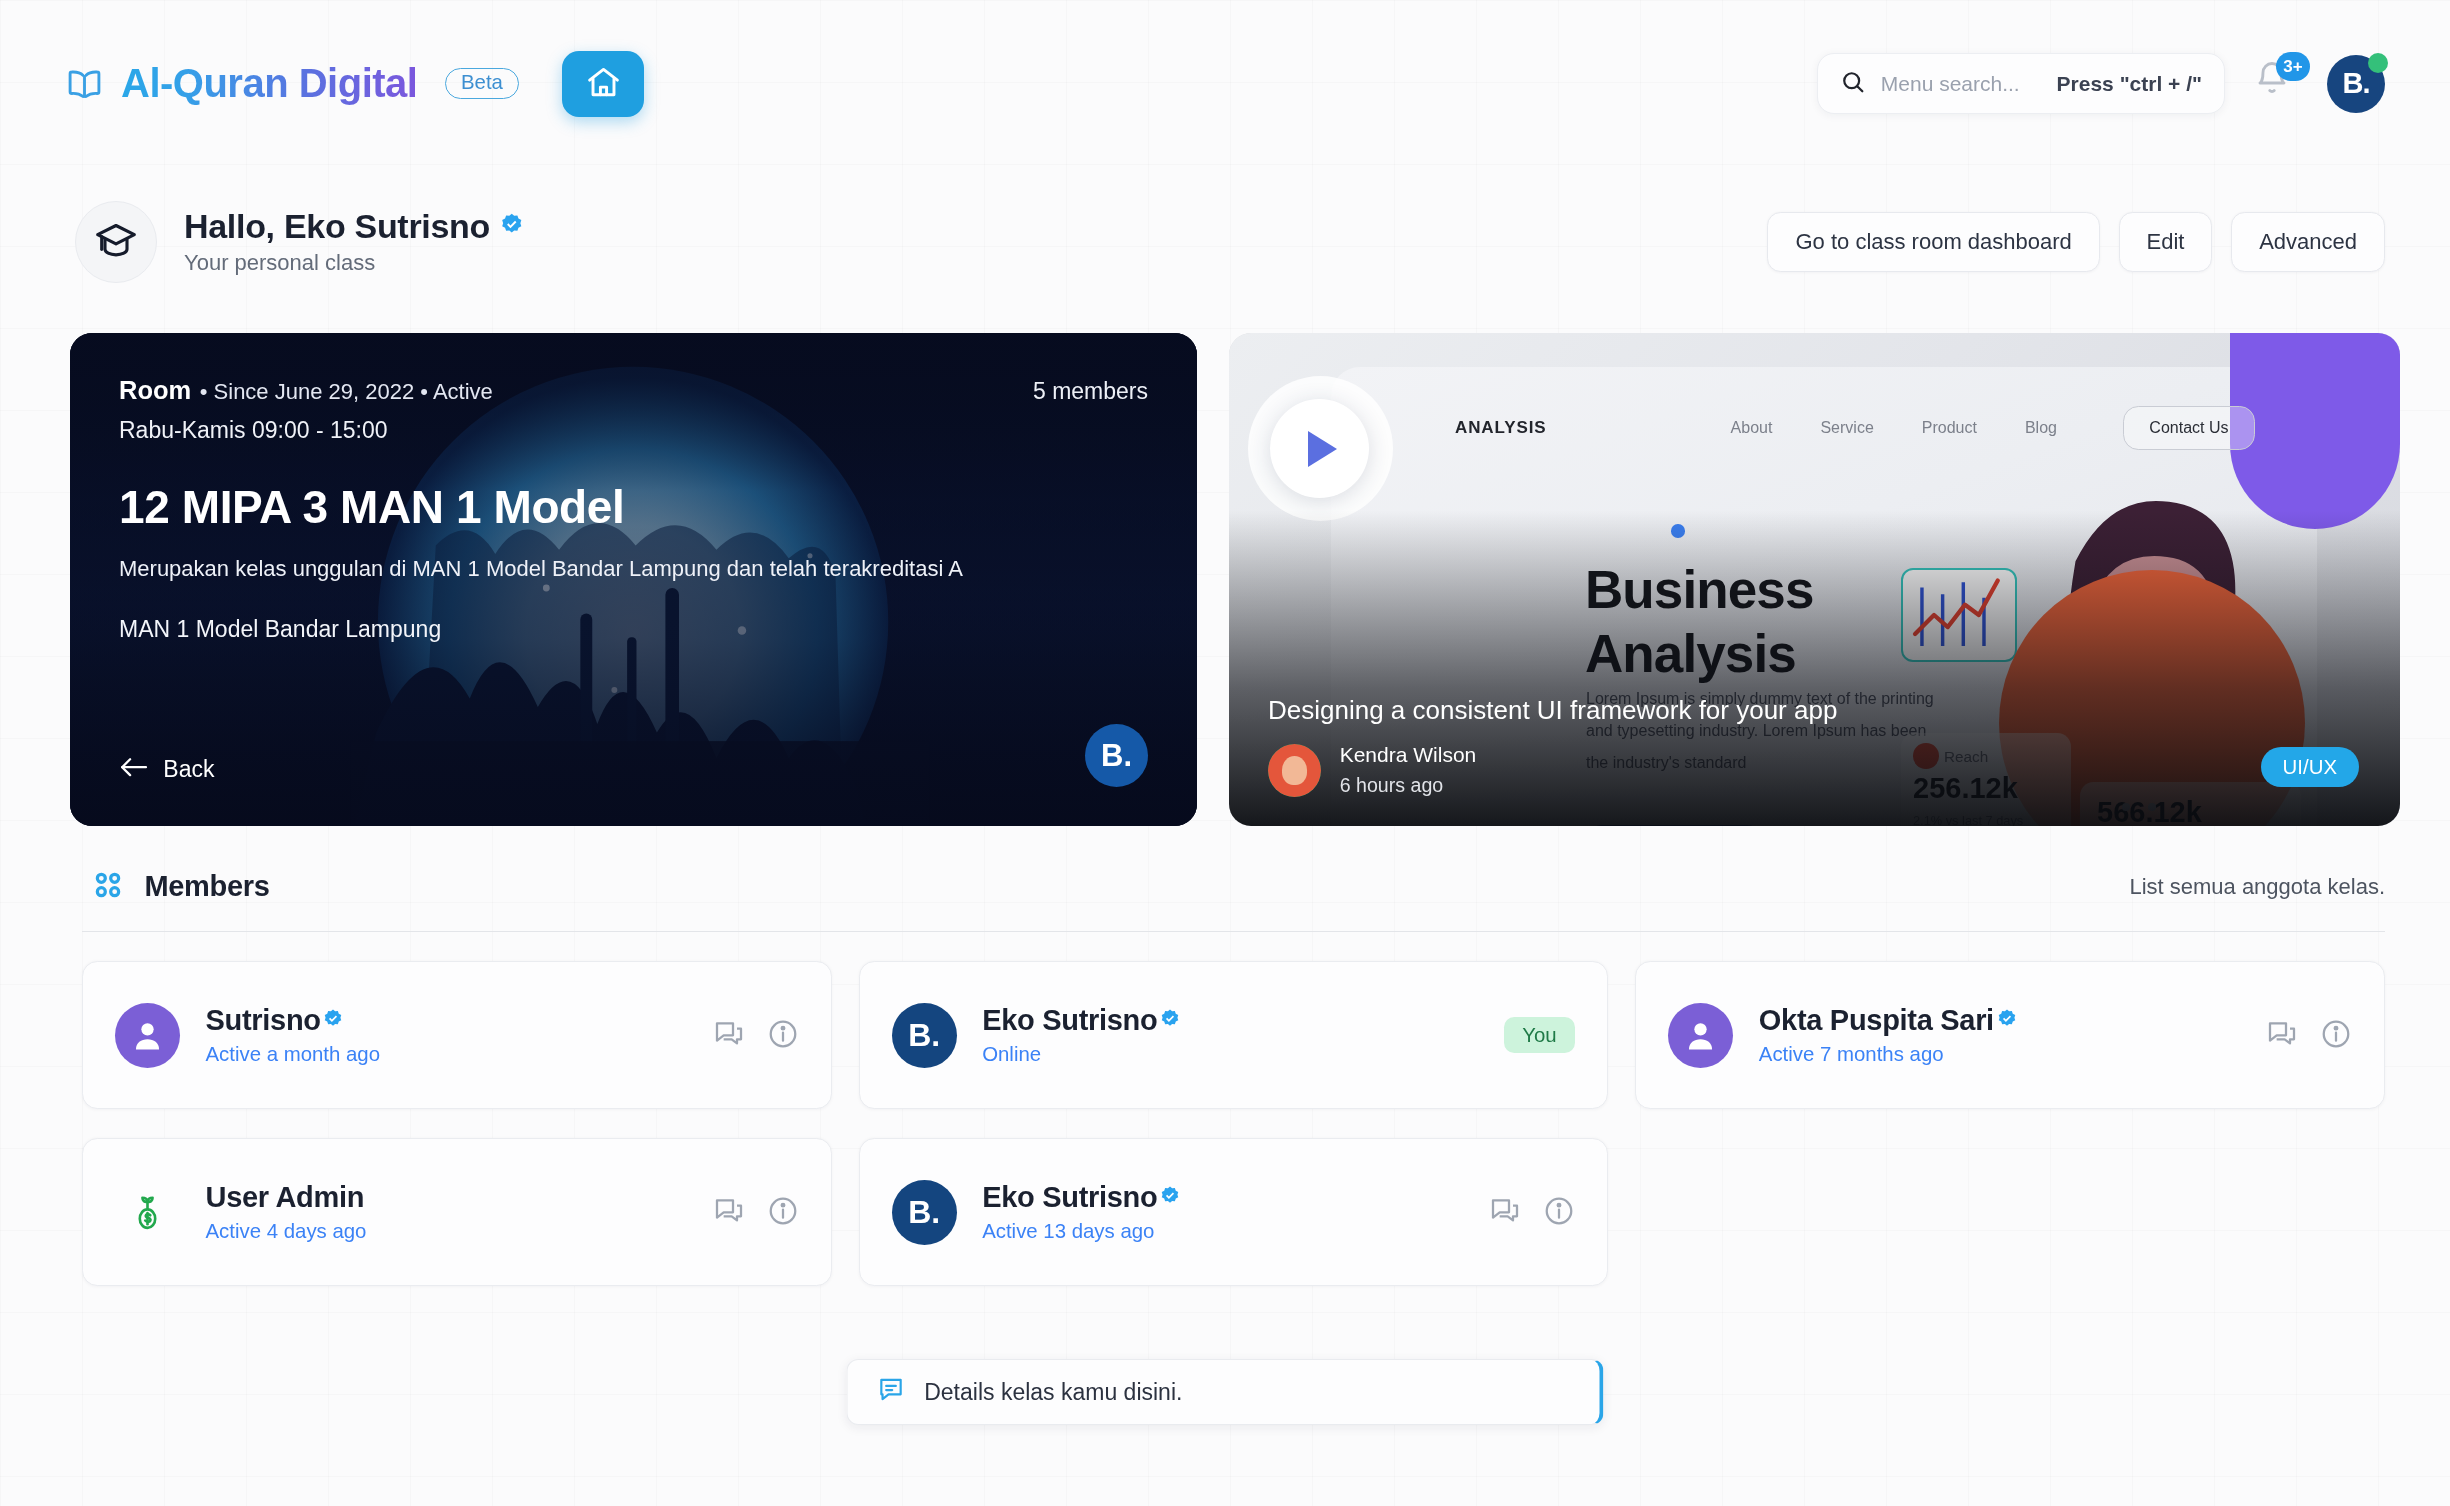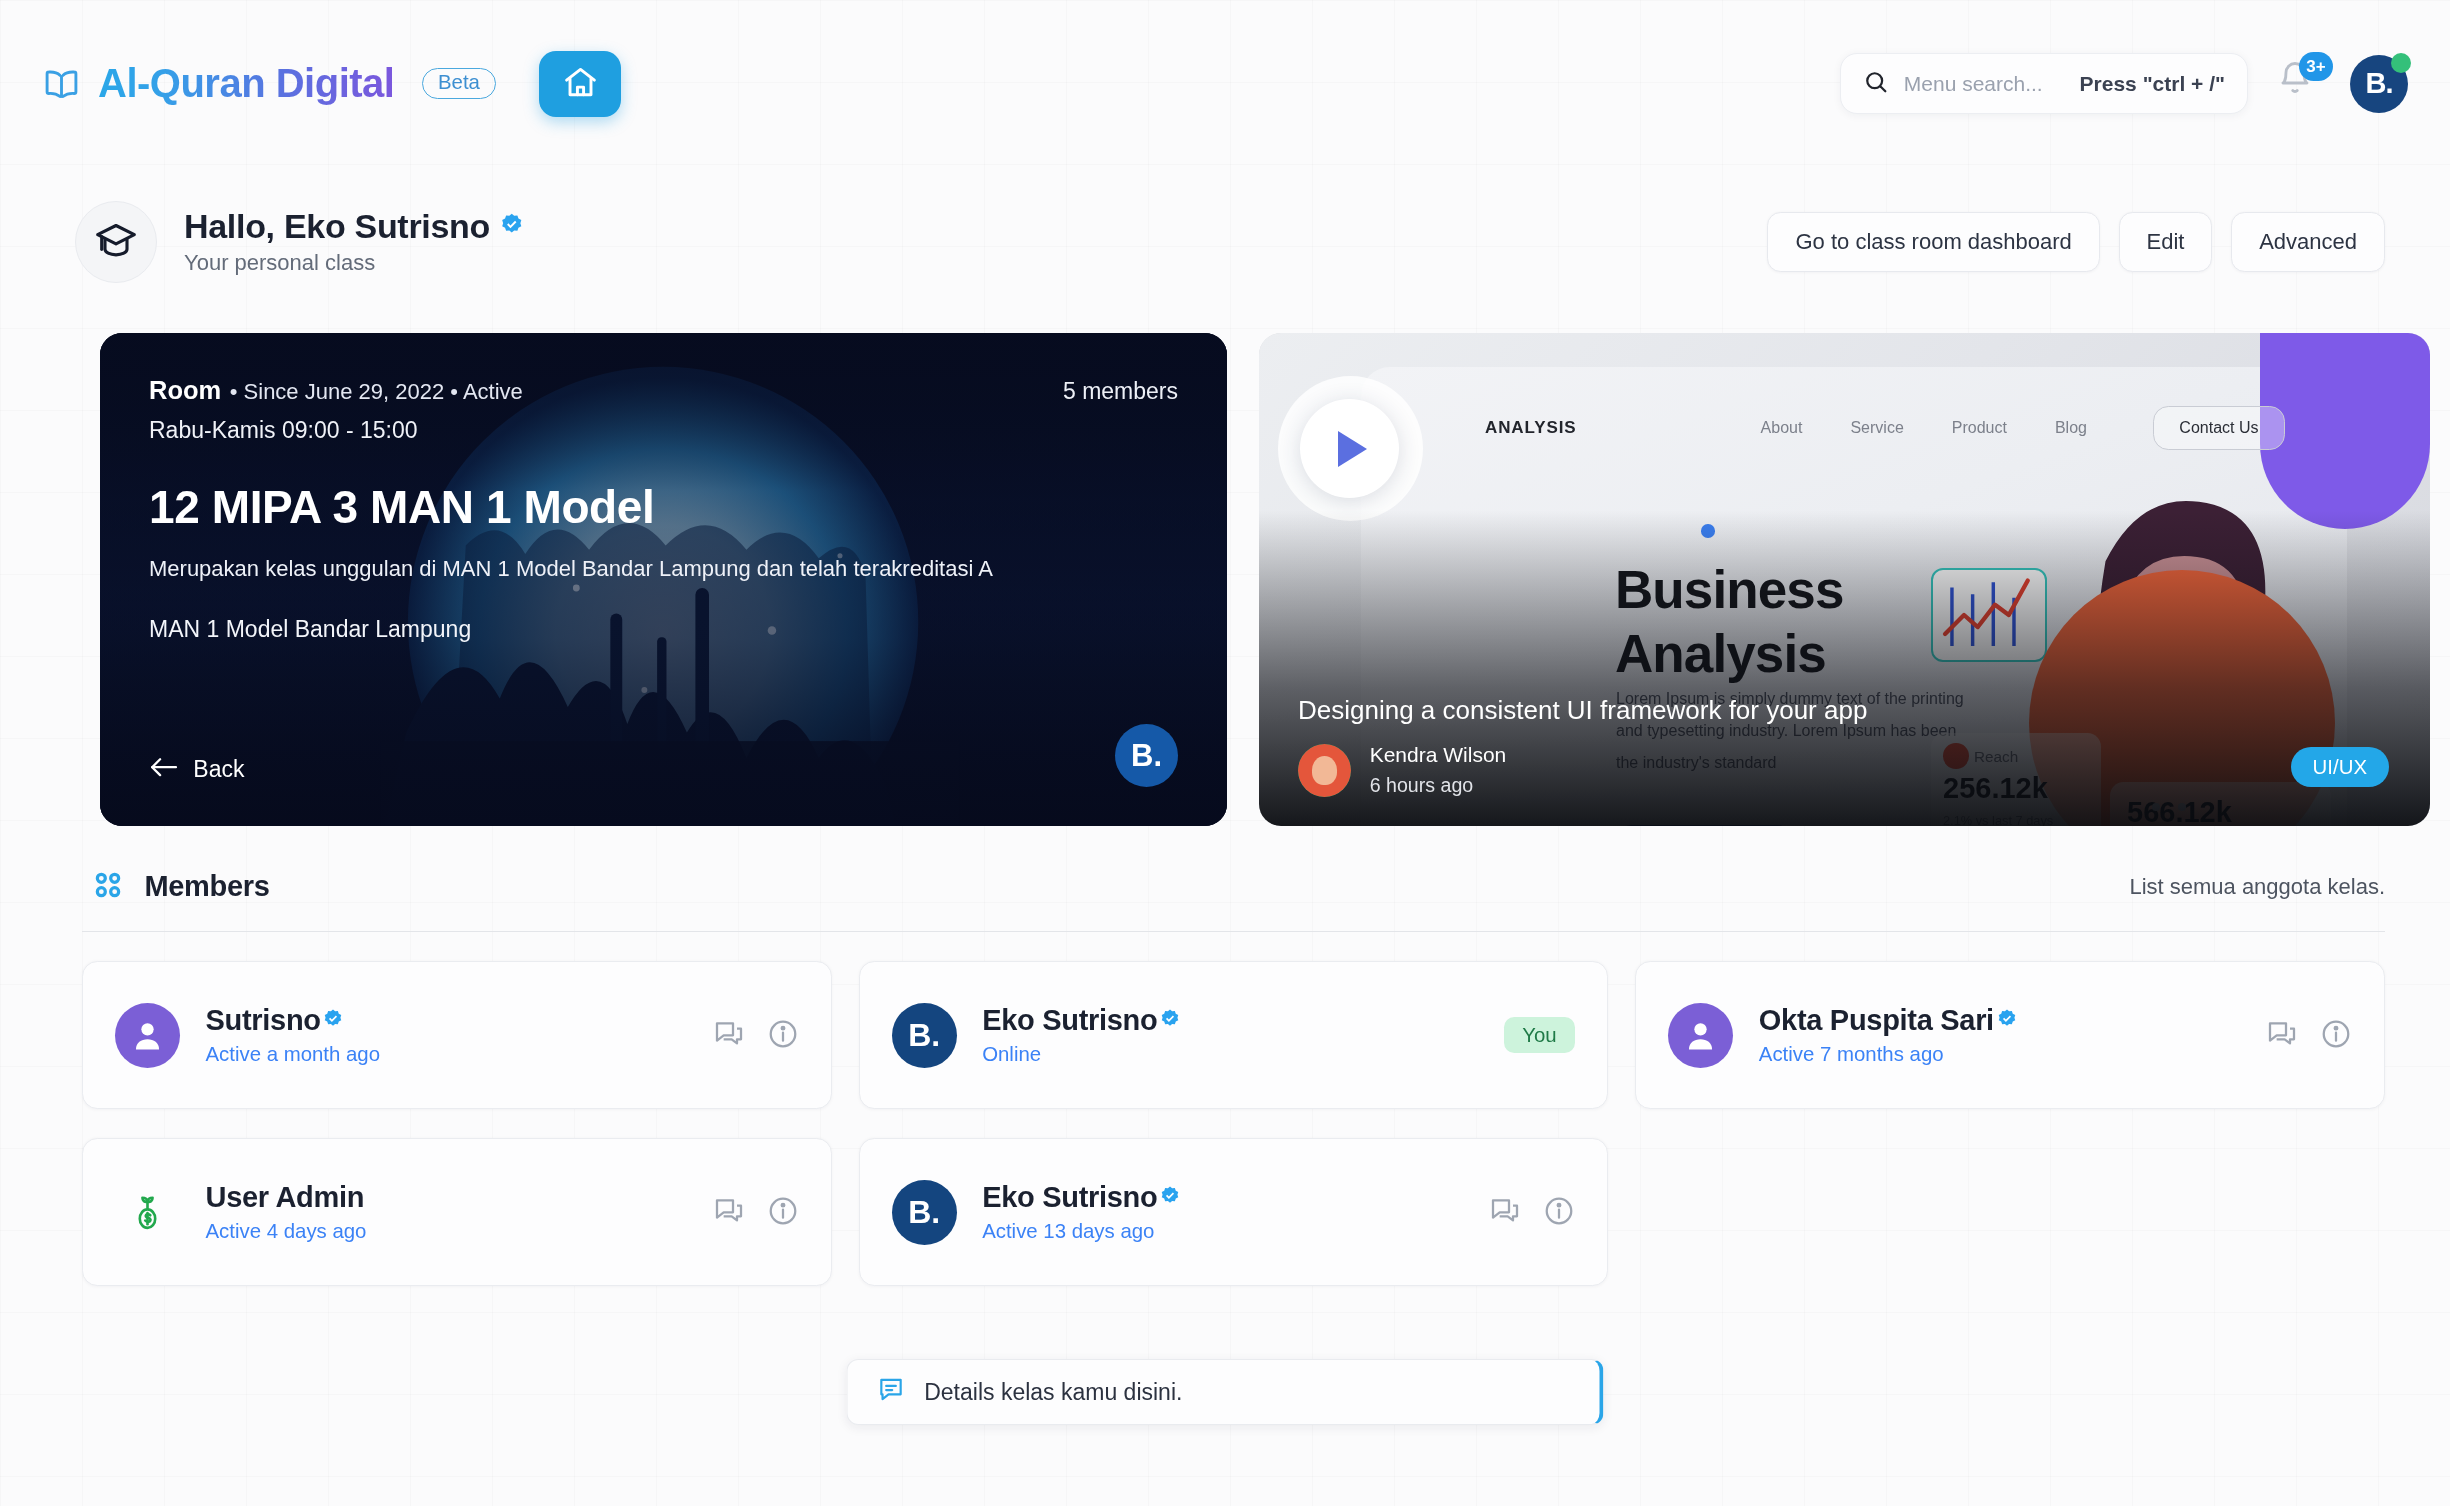--- a/index.html
+++ b/index.html
@@ -18,21 +18,21 @@
       linear-gradient(to bottom, rgba(0,0,0,0.018) 0.9px, transparent 0.9px);
     background-size: 82px 82px;
     pointer-events:none;
     z-index:0;
   }
   .page { position: relative; width: 2450px; height: 1507px; z-index:1; }
 
   
   .topbar {
     position:absolute; top:0; left:0; right:0; height:167px;
-    display:flex; align-items:center; padding:0 42px;
+    display:flex; align-items:center; padding:0 65px;
   }
   .brand { display:flex; align-items:center; gap:17px; }
   .book-icon { width:39px; height:32px; display:block; }
   .brand-title {
     font-size:40px; font-weight:700; letter-spacing:-0.5px;
     background: linear-gradient(90deg,#2aa7e8 0%, #35a0e8 22%, #5a72e0 62%, #7b57dd 100%);
     -webkit-background-clip:text; background-clip:text; color:transparent;
     white-space:nowrap;
   }
   .beta-pill {
@@ -95,21 +95,21 @@
 
   .head-actions { margin-left:auto; display:flex; gap:18.7px; }
   .gbtn {
     background:#fdfdfe; border:0.9px solid #e7e9ee; border-radius:13.6px;
     font-size:22px; color:#2d3443; padding:0 27px; height:60px; cursor:pointer;
     font-family:inherit; box-shadow:0 0.9px 2.6px rgba(20,30,60,.04);
     display:flex; align-items:center;
   }
 
   
-  .cards-row { position:absolute; top:333px; left:100px; right:65px; display:flex; gap:32px; }
+  .cards-row { position:absolute; top:333px; left:70px; right:65px; display:flex; gap:32px; }
 
   
   .room-card {
     position:relative; width:1127px; height:493px; border-radius:22px; overflow:hidden;
     background:#090f24; color:#fff; flex:none;
   }
   .room-art { position:absolute; inset:0; }
   .room-overlay {
     position:absolute; inset:0;
     background:

